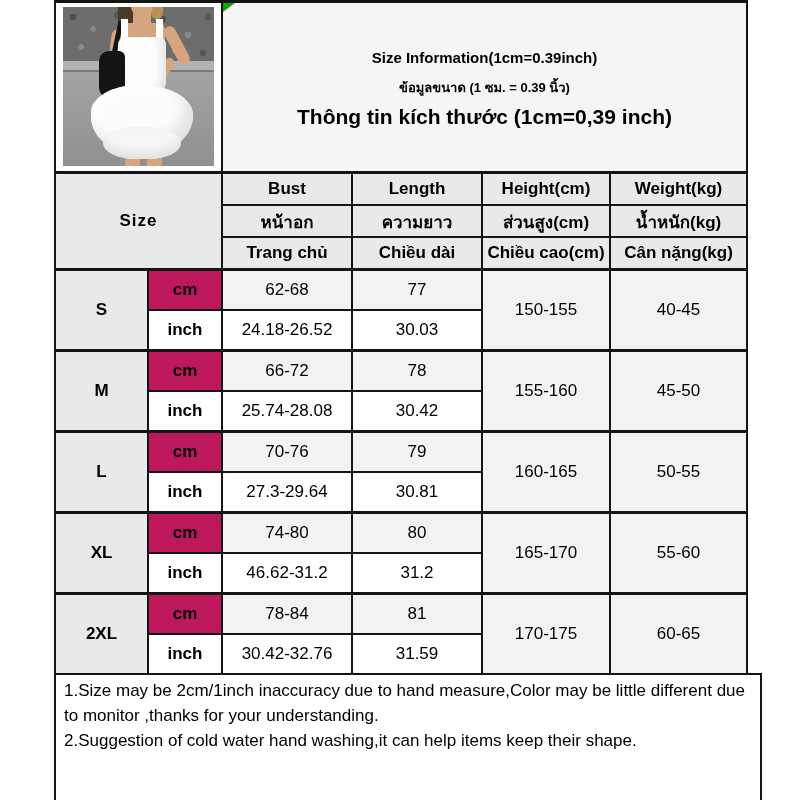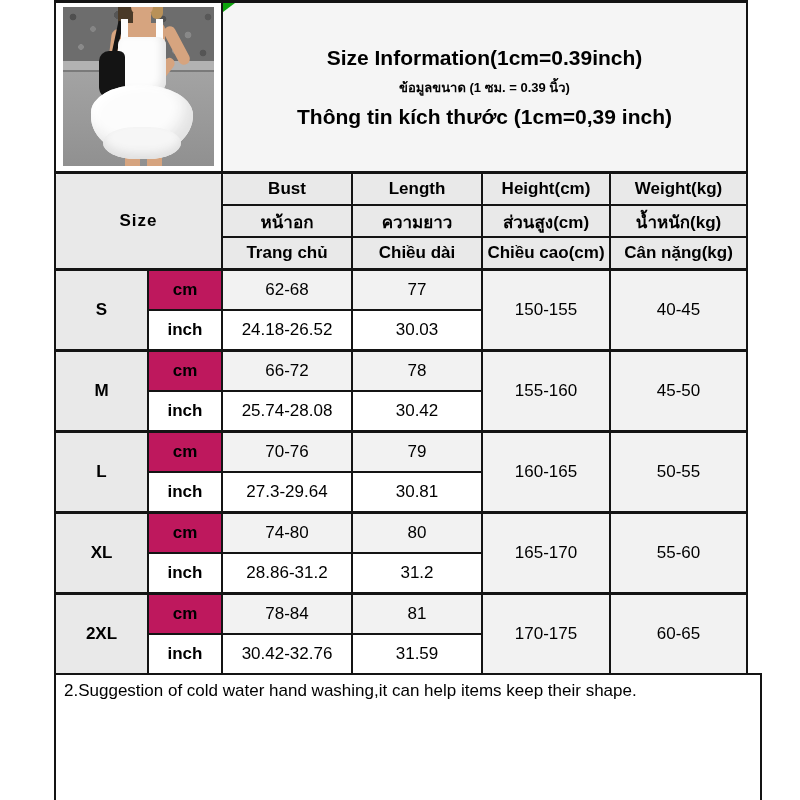--- a/index.html
+++ b/index.html
@@ -21,21 +21,21 @@
   td.unit-grey{font-weight:bold;background:#be185d;}
   td.unit-white{font-weight:bold;background:#ffffff;}
   td.val-grey{background:#f2f2f2;}
   td.val-white{background:#ffffff;}
   td.merged{background:#f2f2f2;}
 
   
   td.photo-cell{background:#ffffff;position:relative;height:168px;}
   td.title-cell{background:#f5f5f5;position:relative;font-weight:bold;
                 vertical-align:middle;padding-bottom:28px;}
-  .title-en{font-size:21px;line-height:30px;}
+  .title-en{font-size:15px;line-height:30px;}
   .title-th{font-size:13px;line-height:29px;}
   .title-vi{font-size:21px;line-height:30px;}
   .green-corner{position:absolute;left:0;top:0;width:0;height:0;
                 border-top:9px solid #0ea50e;border-right:12px solid transparent;}
 
   
   .photo-frame{position:absolute;left:7px;top:4px;right:7px;bottom:5px;
                background:#9c9c9c;overflow:hidden;}
   .wall-top{position:absolute;left:0;top:0;right:0;height:54px;background:#6d6d6d;
     background-image:
@@ -200,36 +200,37 @@
     <tr class="cm-row group-start">
       <td rowspan="2" class="size-cell">XL</td>
       <td class="unit-grey">cm</td>
       <td class="val-grey">74-80</td>
       <td class="val-grey">80</td>
       <td rowspan="2" class="merged">165-170</td>
       <td rowspan="2" class="merged">55-60</td>
     </tr>
     <tr class="inch-row">
       <td class="unit-white">inch</td>
-      <td class="val-white">28.86-31.2</td>
+      <td class="val-white">46.62-31.2</td>
       <td class="val-white">31.2</td>
     </tr>
 
     <tr class="cm-row group-start">
       <td rowspan="2" class="size-cell">2XL</td>
       <td class="unit-grey">cm</td>
       <td class="val-grey">78-84</td>
       <td class="val-grey">81</td>
       <td rowspan="2" class="merged">170-175</td>
       <td rowspan="2" class="merged">60-65</td>
     </tr>
     <tr class="inch-row">
       <td class="unit-white">inch</td>
       <td class="val-white">30.42-32.76</td>
       <td class="val-white">31.59</td>
     </tr>
   </tbody>
     </table>
 
   <div class="attention">
+    <div>1.Size may be 2cm/1inch inaccuracy due to hand measure,Color may be little different due to monitor ,thanks for your understanding.</div>
     <div>2.Suggestion of cold water hand washing,it can help items keep their shape.</div>
   </div>
 </div>
 
 </body></html>

